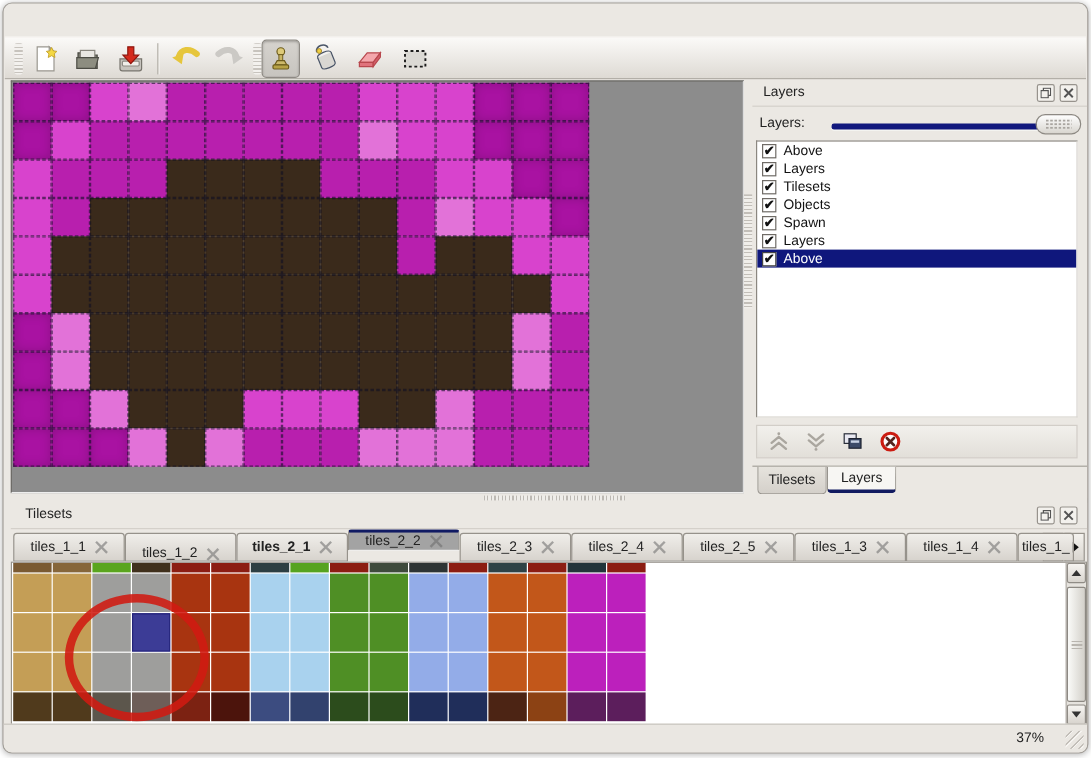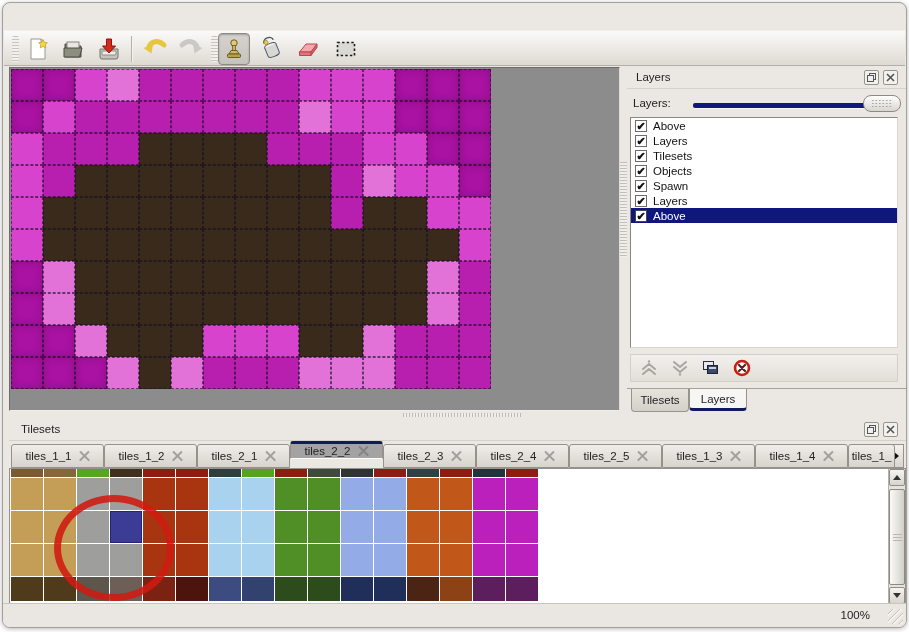--- a/index.html
+++ b/index.html
@@ -479,26 +479,26 @@
       <div class="tab-scroll" style="right:20px">
           <div class="arr-l"></div>
         </div>
       <div class="tab-scroll" style="right:2px">
           <div class="arr-r"></div>
         </div>
     <div class="ts-tab" style="left: 2px; width: 93px;">
           <div class="" style="white-space: nowrap;">tiles_1_1</div>
           <div class="tab-close"></div>
         </div>
-        <div class="ts-tab" style="left: 95px; width: 93px;">
+        <div class="ts-tab" style="left: 95px; width: 93px; align-items: flex-end;">
           <div class="" style="white-space: nowrap;">tiles_1_2</div>
           <div class="tab-close"></div>
         </div>
         <div class="ts-tab" style="left: 188px; width: 93px;">
-          <div class="" style="white-space: nowrap;">tiles_2_1</div>
+          <div class="" style="white-space: nowrap; font-weight: bold;">tiles_2_1</div>
           <div class="tab-close"></div>
         </div>
         <div class="ts-tab active" style="left: 281px; width: 93px;">
           <div class="" style="white-space: nowrap;">tiles_2_2</div>
           <div class="tab-close"></div>
         </div>
         <div class="ts-tab" style="left: 374px; width: 93px;">
           <div class="" style="white-space: nowrap;">tiles_2_3</div>
           <div class="tab-close"></div>
         </div>
@@ -615,17 +615,17 @@
           </div>
         <div class="vs-thumb"></div>
         <div class="vs-btn" style="bottom:0;top:auto">
             <div class="tri-dn"></div>
           </div>
       </div>
     </div>
   </div>
 
   <div class="statusbar">
-    <span class="zoom-lbl">100%</span>
+    <span class="zoom-lbl">37%</span>
     <div class="size-grip"></div>
   </div>
 
 </div>
 
 </body></html>

